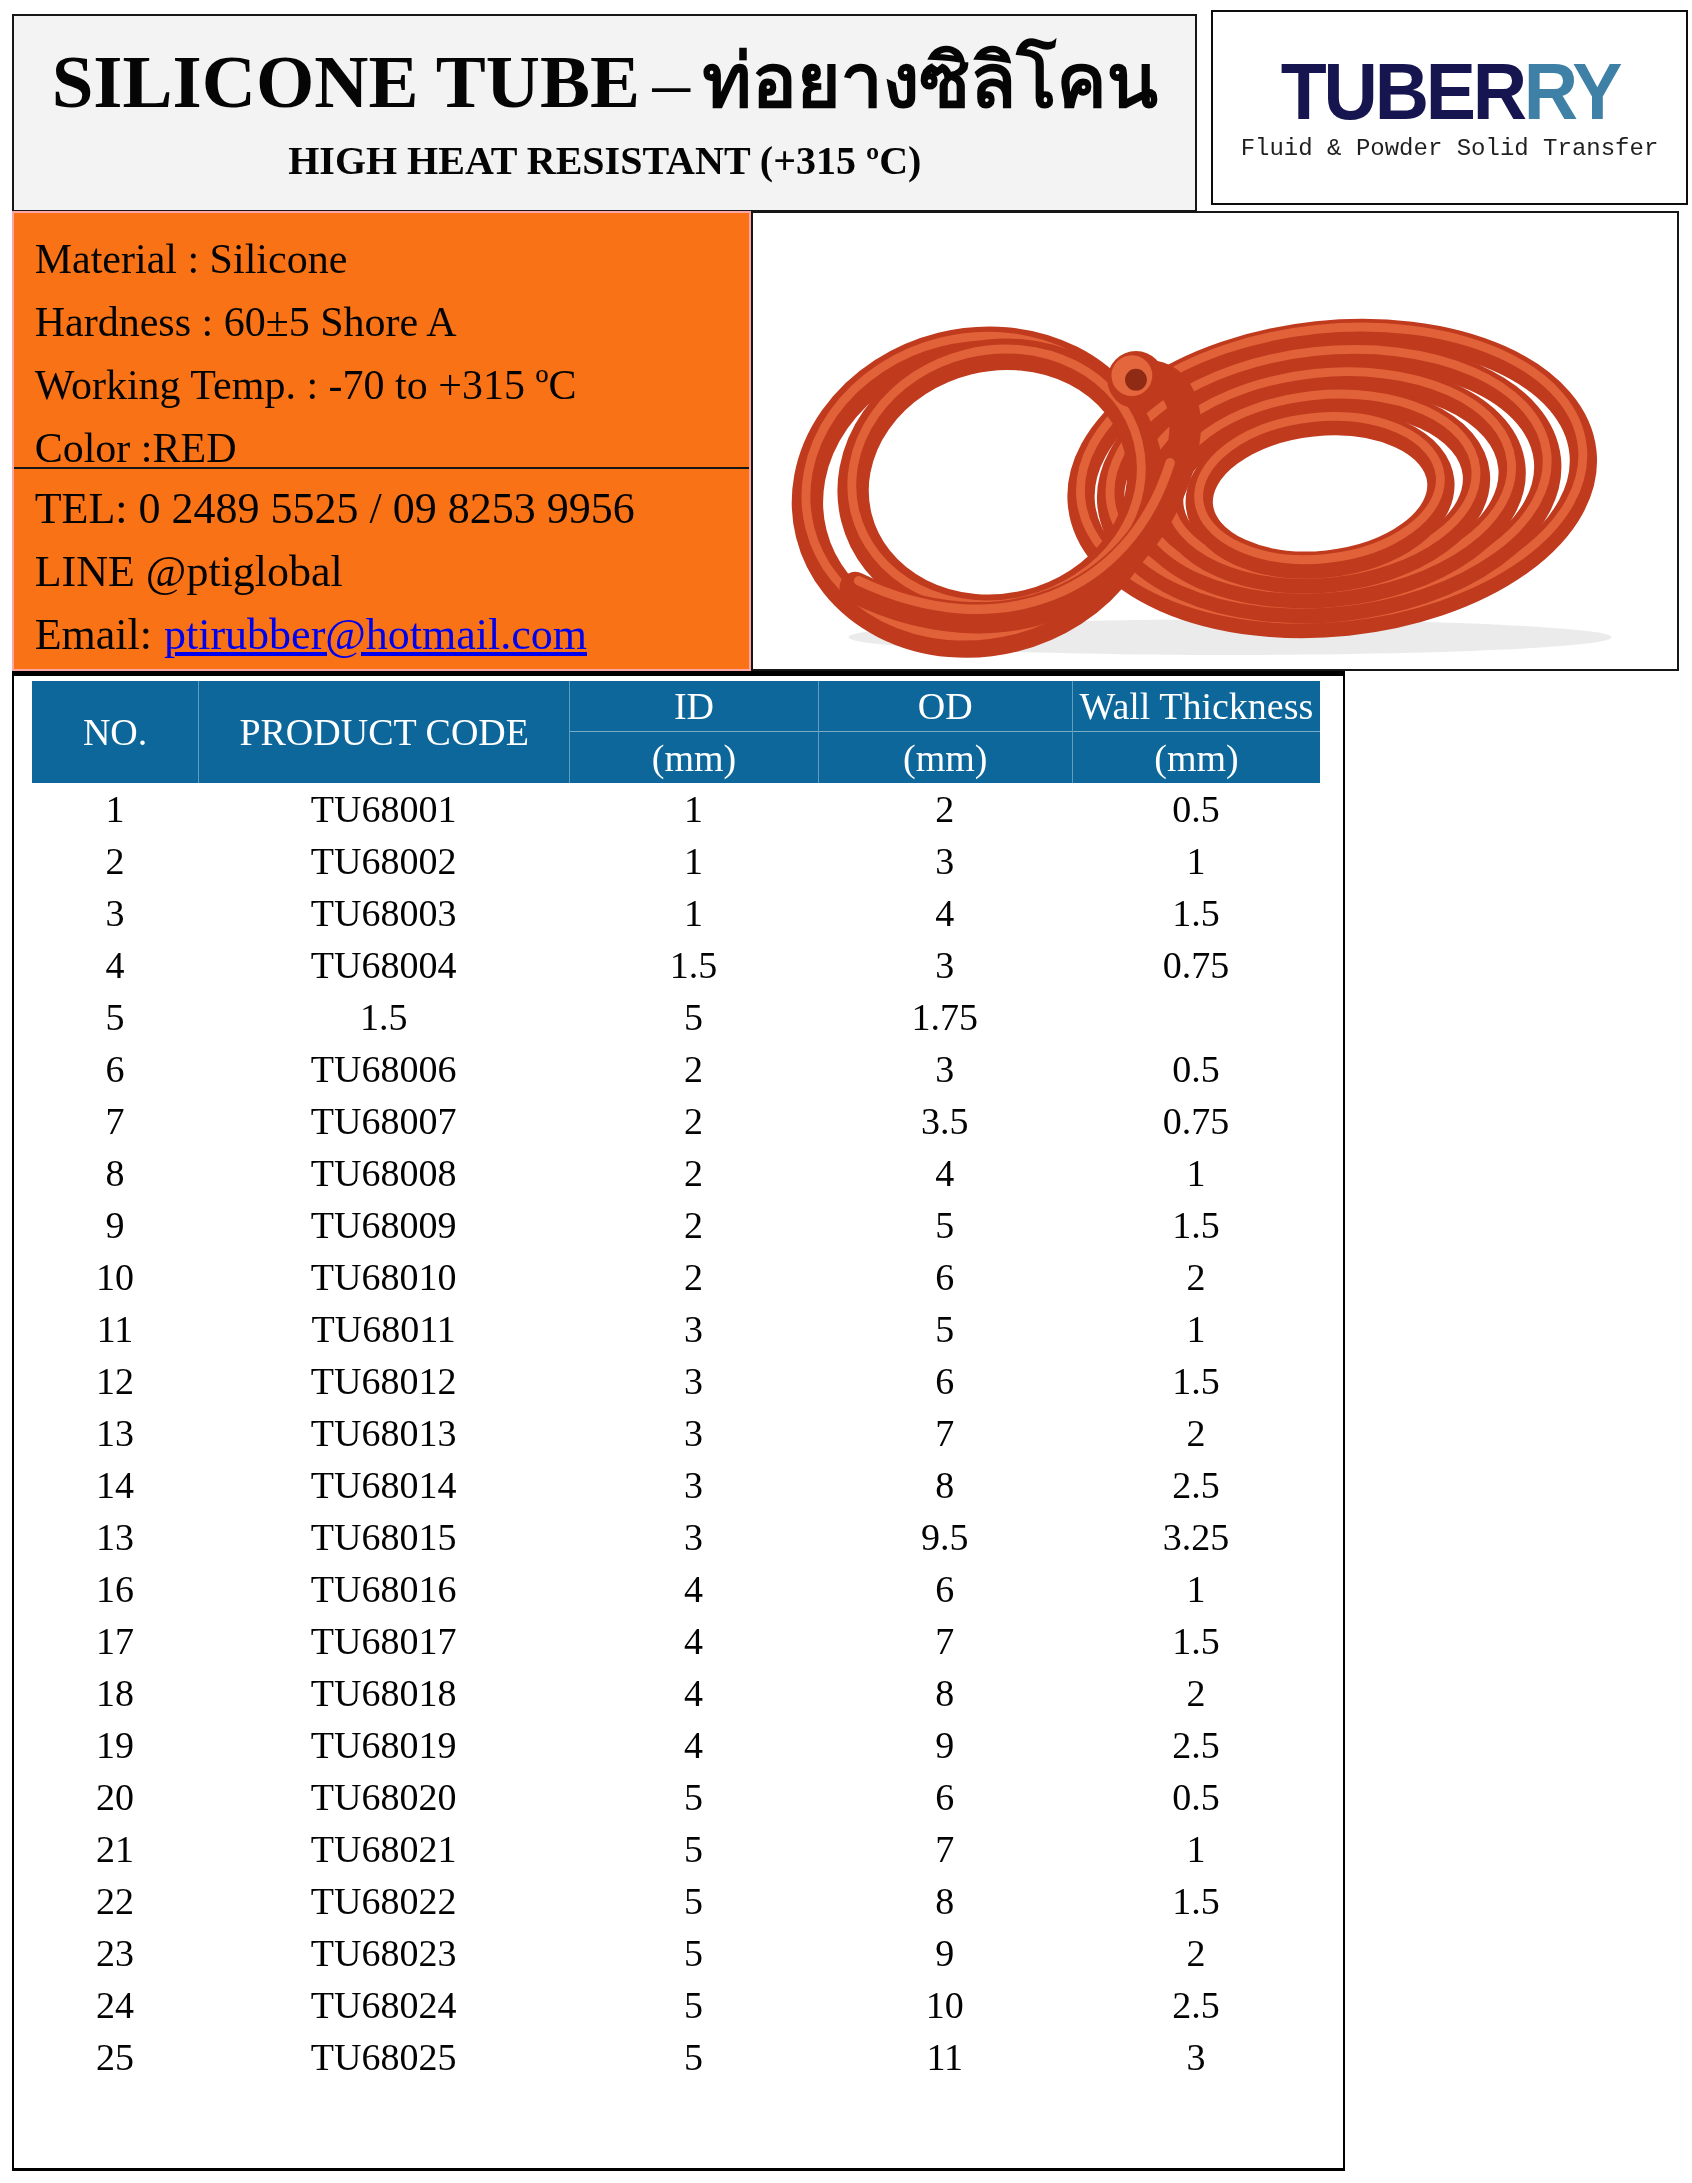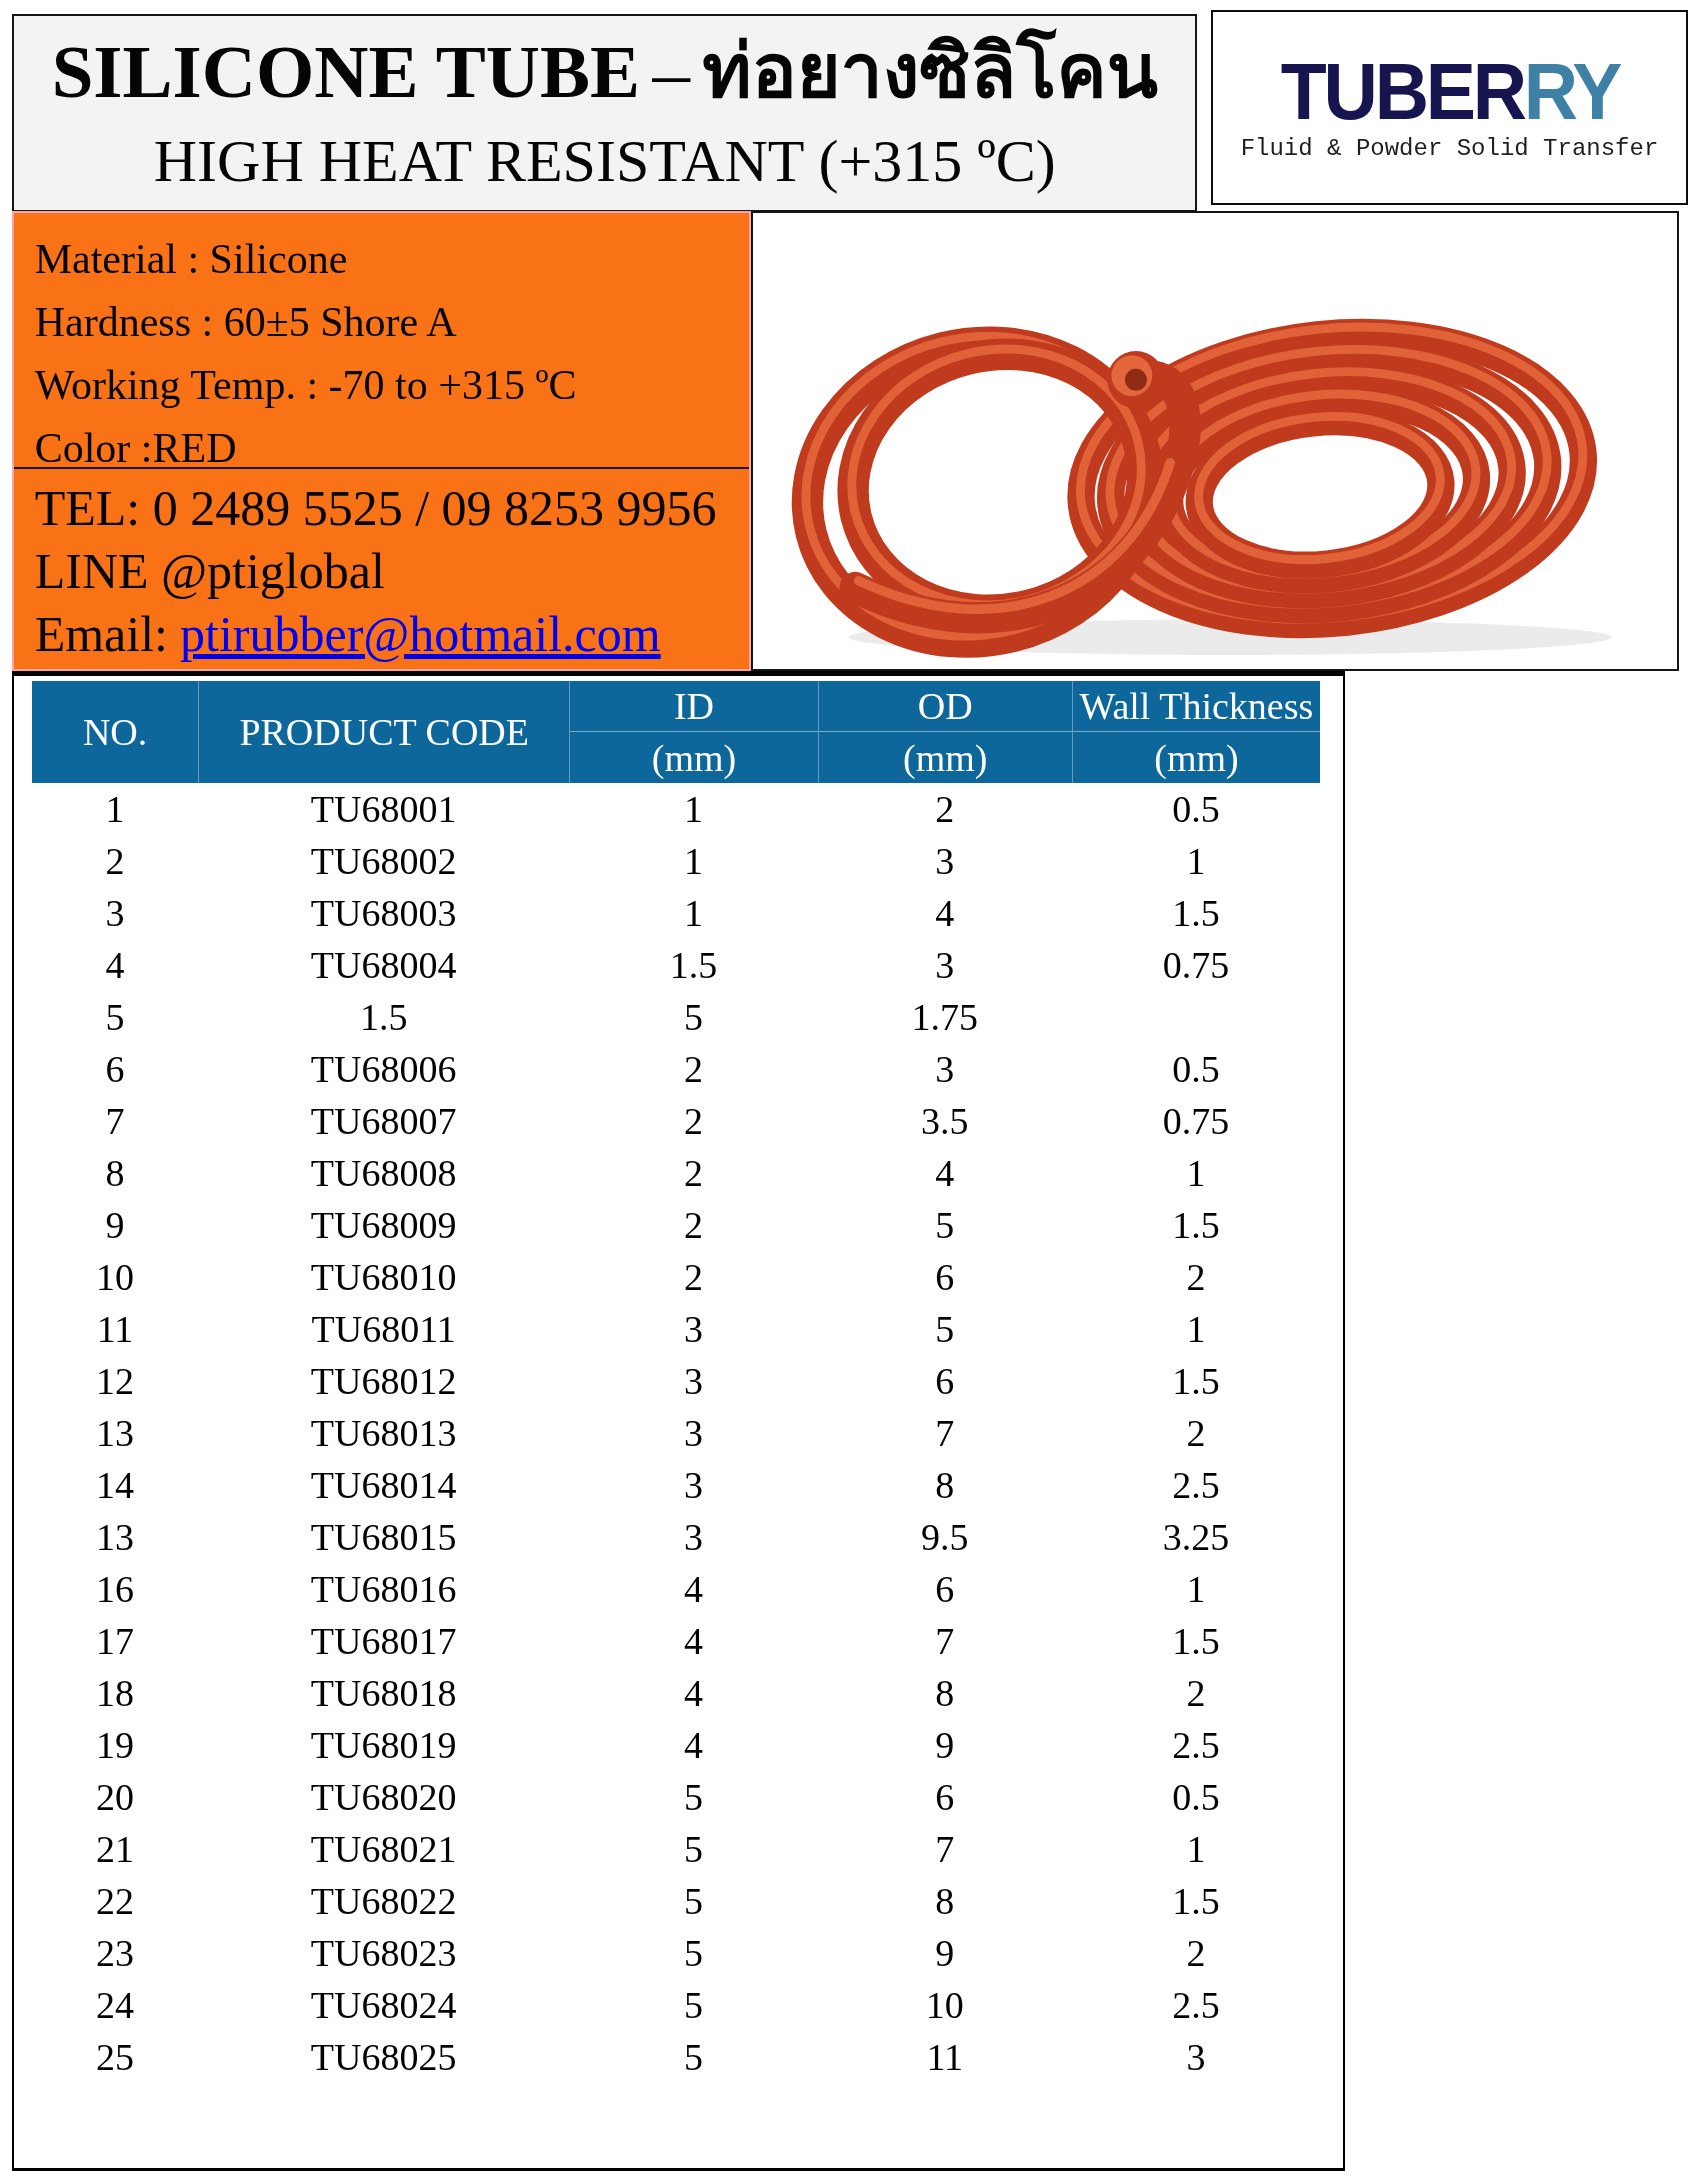--- a/index.html
+++ b/index.html
@@ -16,39 +16,39 @@
   html,body{background:#fff}
   body{width:1693px;height:2183px;position:relative;font-family:"Liberation Serif",serif;overflow:hidden}
 
   
   .title-box{position:absolute;left:12.3px;top:13.6px;width:1185px;height:198px;
     background:var(--box-bg-gray);border:2px solid #161616;
     display:flex;flex-direction:column;align-items:center;justify-content:center;gap:22px}
   .title-line{font-weight:700;font-size:75px;line-height:1;color:#050505;white-space:nowrap;
     font-family:"Liberation Serif",serif}
   .title-line .sep{padding:0 12.3px;font-weight:400}
-  .subtitle{font-weight:400;font-size:60px;line-height:1;color:#050505;white-space:nowrap}
+  .subtitle{font-weight:700;font-size:40px;line-height:1;color:#050505;white-space:nowrap}
 
   
   .logo-box{position:absolute;left:1211px;top:9.5px;width:477px;height:195px;background:#fff;
     border:2.7px solid #0d0d0d;display:flex;flex-direction:column;align-items:center;justify-content:center}
   .wordmark{font-family:"Liberation Sans",sans-serif;font-weight:700;font-size:80px;line-height:1;
     letter-spacing:-3.4px;transform:scaleX(.94);white-space:nowrap}
   .wordmark .p1{color:var(--brand-navy)}
   .wordmark .p2{color:var(--brand-teal)}
   .tagline{font-family:Liberation Mono, monospace;font-size:24px;color:#1f1f1f;margin-top:2.7px;white-space:nowrap}
 
   
   .info-box{position:absolute;left:12.3px;top:211px;width:739px;height:460px;background:#f97316;
     border:2px solid #fca5a5}
   .specs{padding:15px 0 0 20.4px}
   .spec-line{font-size:42px;line-height:63px;color:#040404;white-space:nowrap}
   .contact{position:absolute;left:0;top:254px;width:100%;border-top:2px solid #161616;
     padding:8.2px 0 0 20.4px}
-  .contact-line{font-size:50px;line-height:63px;color:#040404;white-space:nowrap}
+  .contact-line{font-size:44px;line-height:63px;color:#040404;white-space:nowrap}
   .email-link{color:var(--email-blue);text-decoration:underline;margin-left:12px}
 
   
   .photo-box{position:absolute;left:751px;top:211px;width:928px;height:460px;background:#fff;
     border:2px solid #161616;overflow:hidden}
   .photo-box svg{width:100%;height:100%;display:block}
   .coil-shadow{fill:#000;opacity:.08}
   .tube{fill:none;stroke:var(--tube-red);stroke-width:40px}
   .tube-w{fill:none;stroke:var(--tube-red);stroke-width:46px}
   .hl{fill:none;stroke:var(--tube-red-light);stroke-width:13px;opacity:.9}

